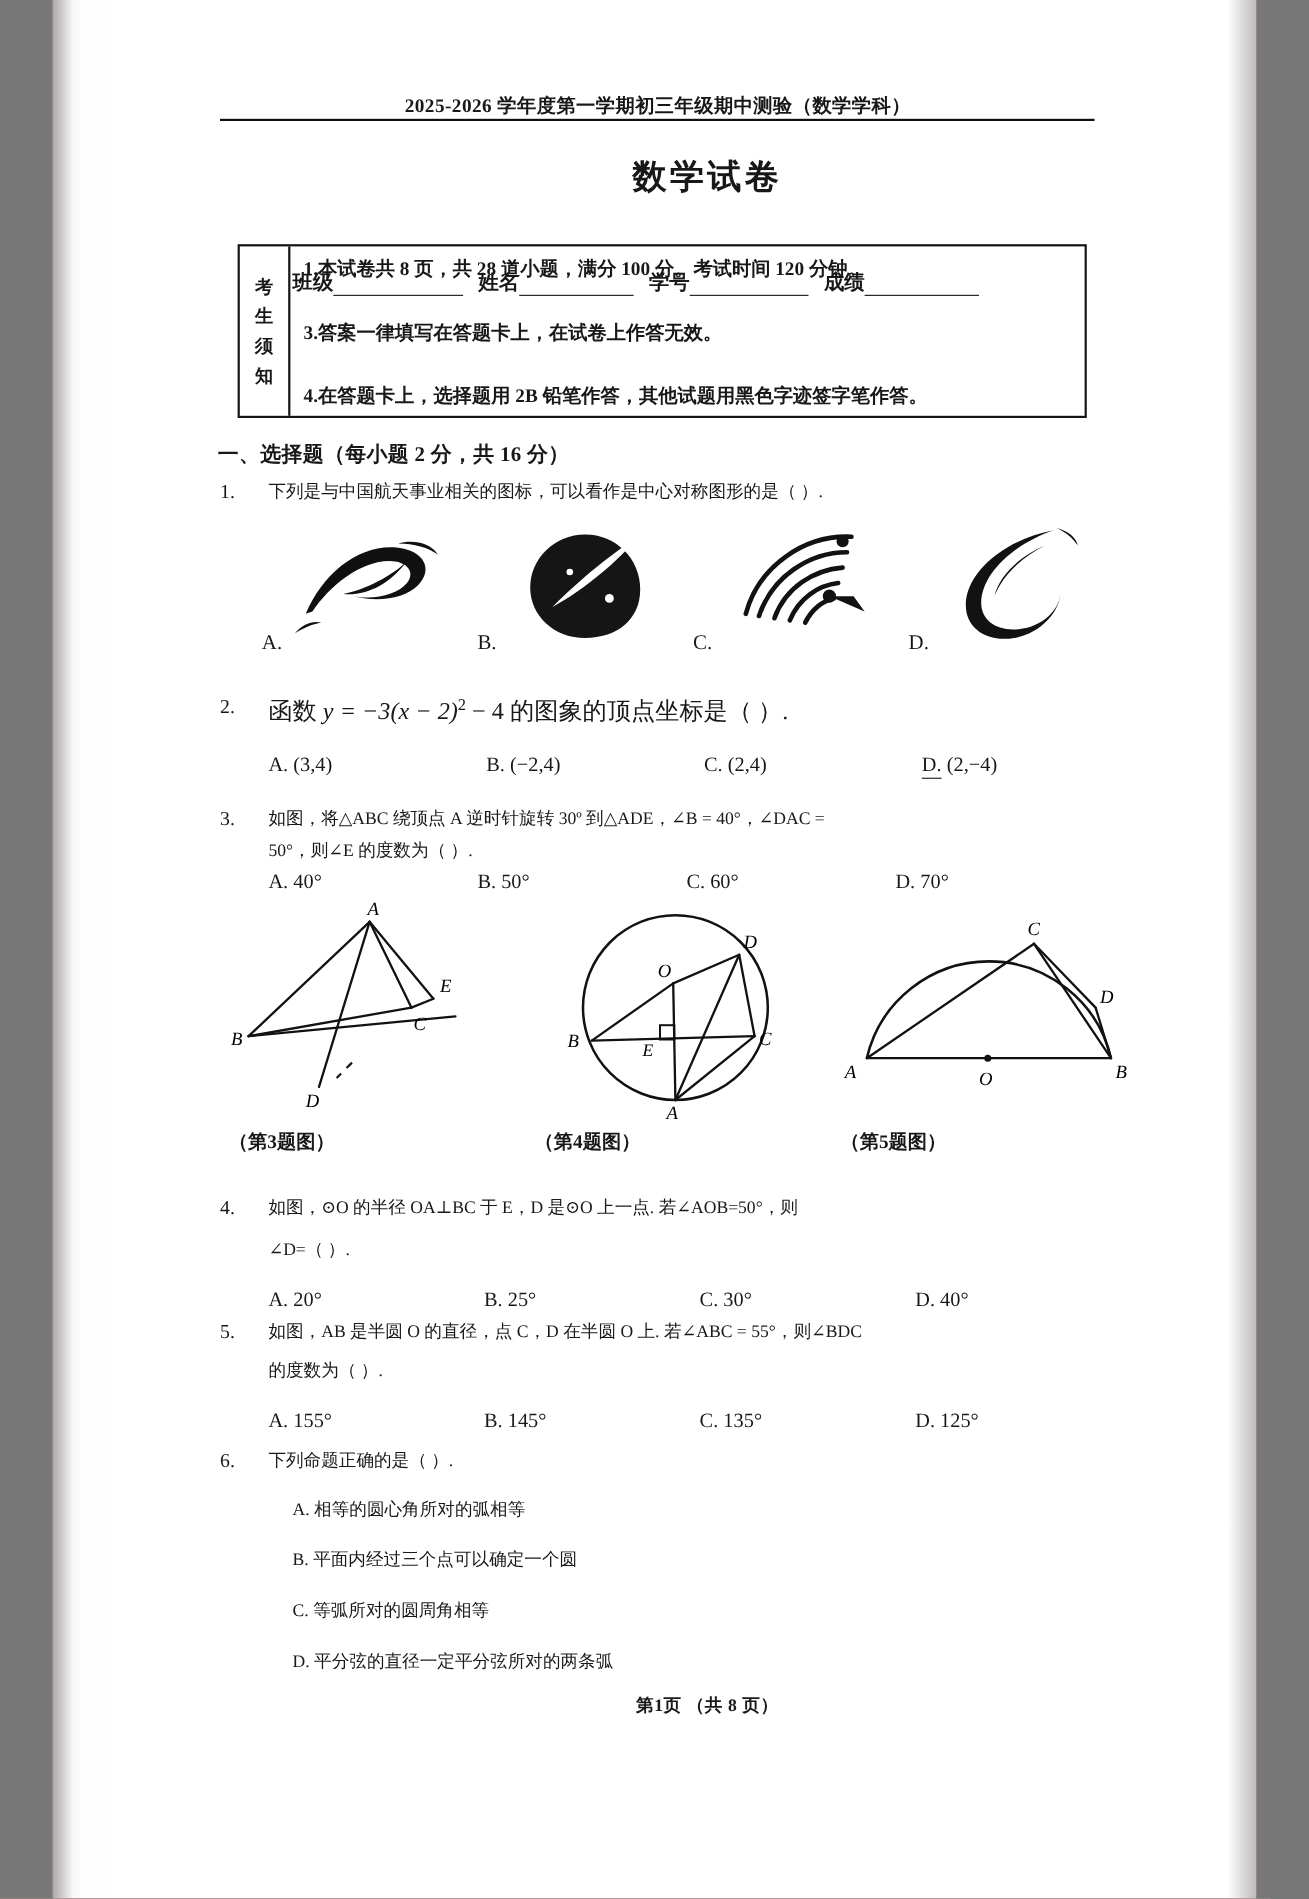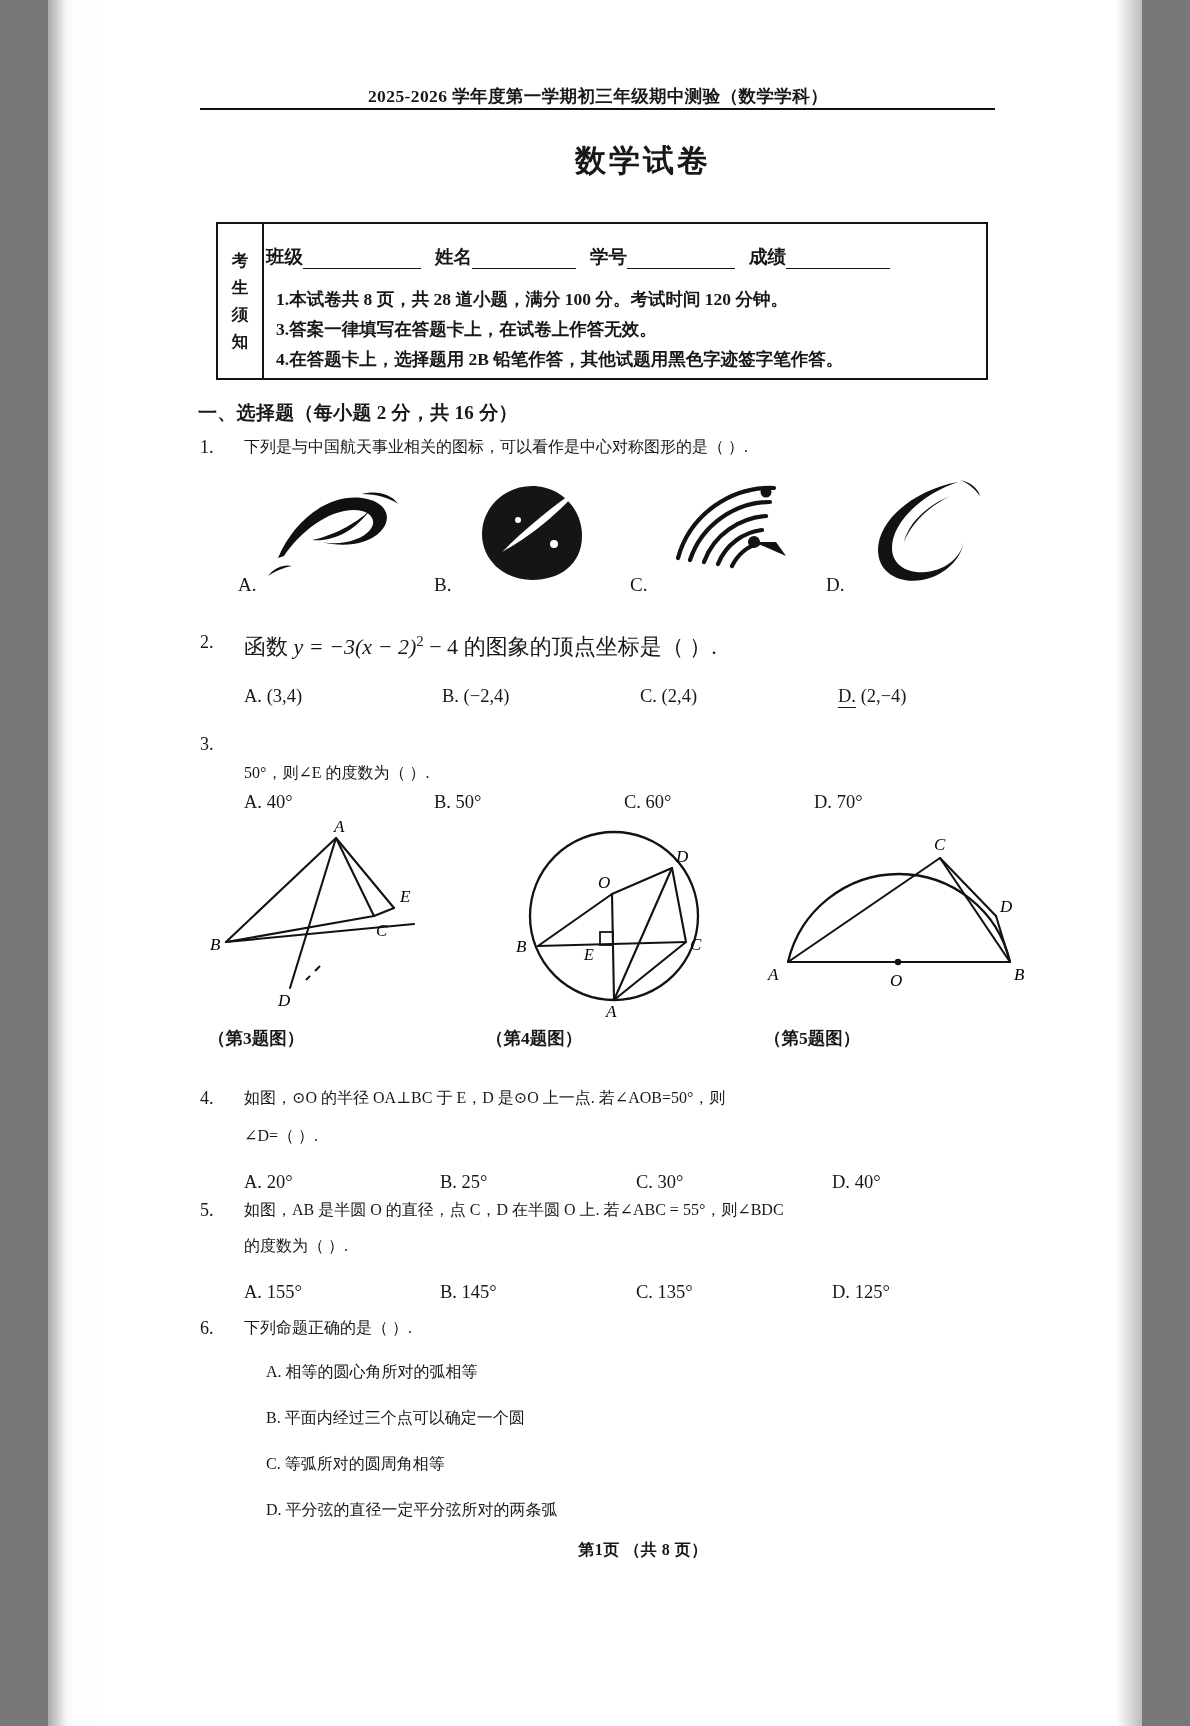--- a/index.html
+++ b/index.html
@@ -112,21 +112,21 @@
     font-weight: bold;
     letter-spacing: 0;
     box-sizing: border-box;
   }
   .notice-body {
     flex: 1;
     padding: 8px 6px 6px 12px;
     box-sizing: border-box;
     display: flex;
     flex-direction: column;
-    justify-content: flex-end;
+    justify-content: space-between;
     gap: 5px;
   }
   .notice-line {
     font-size: 17.5px;
     font-weight: bold;
     line-height: 1.42;
     white-space: nowrap;
   }
 
   
@@ -326,20 +326,21 @@
         <span>C.</span>
         <span>(2,4)</span>
       </span>
       <span class="opt">
         <span class="opt-underline">D.</span>
         <span>(2,−4)</span>
       </span>
     </div>
 
     <div class="q-num" style="left:152px; top:734px">3.</div>
+    <div class="q-body" style="left:196px; top:734px; width:770px">如图，将△ABC 绕顶点 A 逆时针旋转 30º 到△ADE，∠B = 40°，∠DAC =</div>
     <div class="q-body" style="left:196px; top:763px; width:770px">50°，则∠E 的度数为（      ）.</div>
     <div class="opts" style="left:196px; top:792px; width:760px">
       <span class="opt" style="width:190px">
         <span>A.</span>
         <span>40°</span>
       </span>
       <span class="opt" style="width:190px">
         <span>B.</span>
         <span>50°</span>
       </span>

